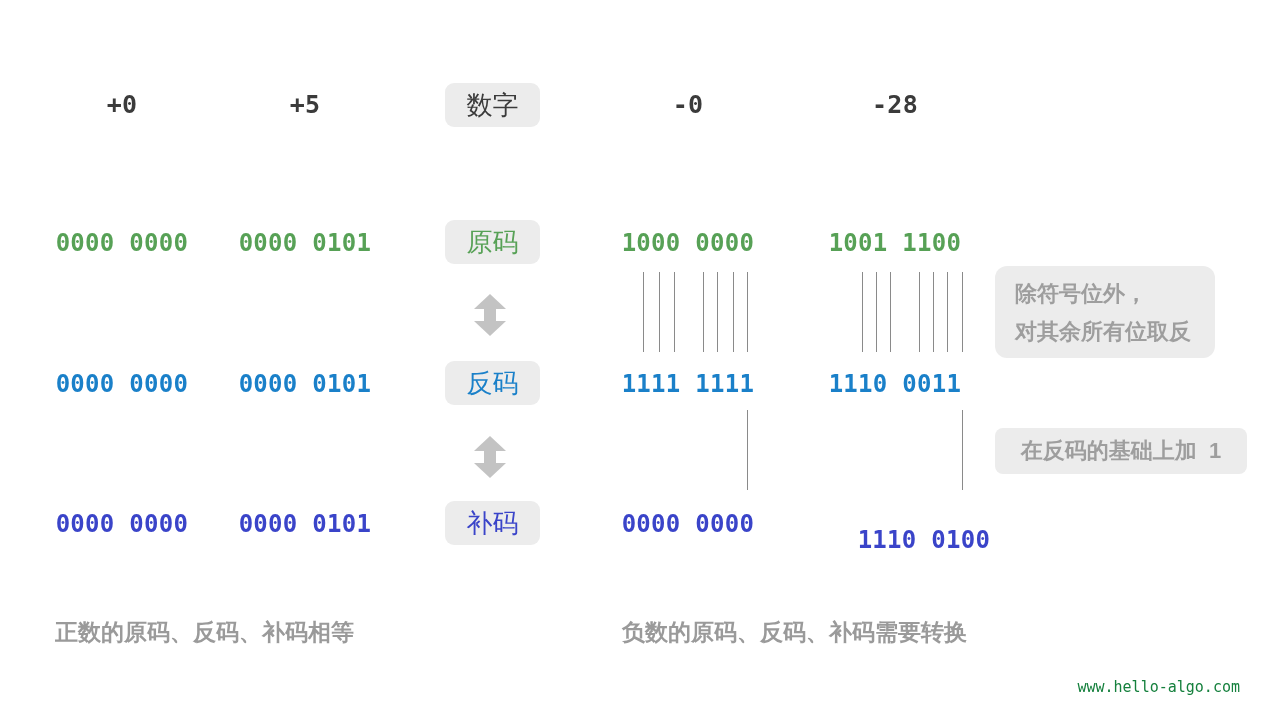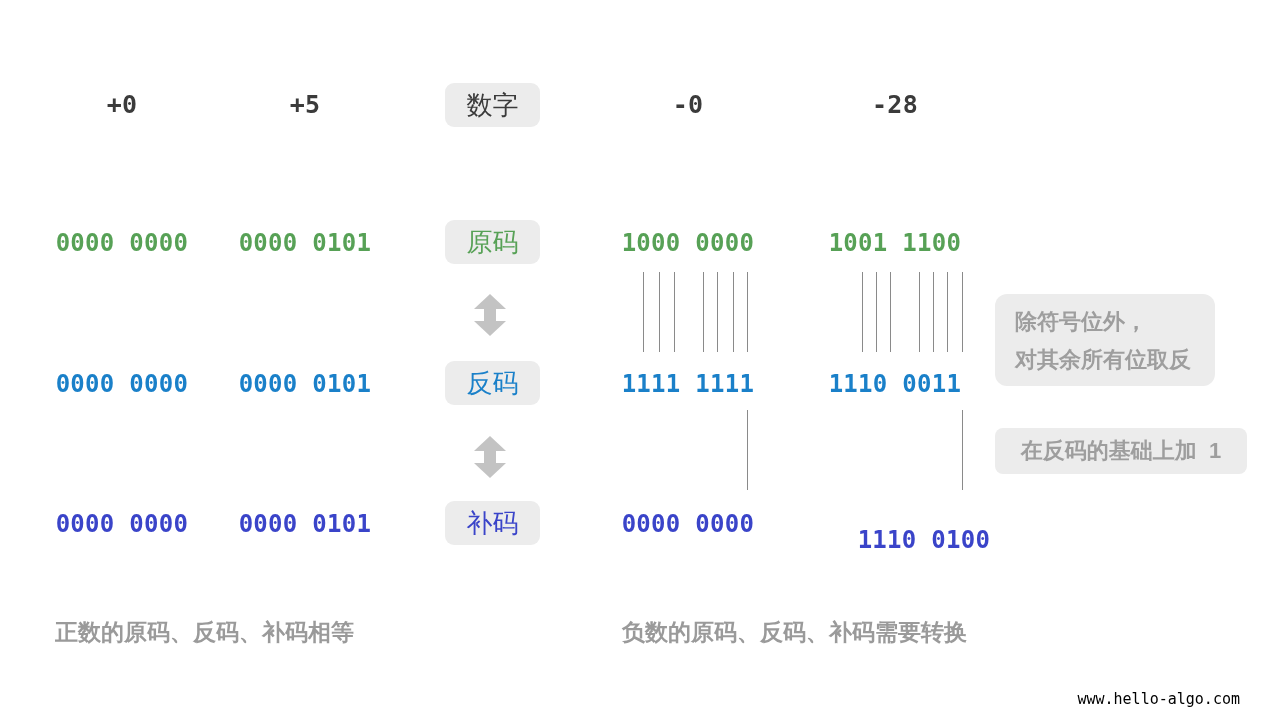--- a/index.html
+++ b/index.html
@@ -34,29 +34,29 @@
   .arrow .bar { width:12px; height:12px; background:#c3c3c3; margin:0 auto; }
   .arrow .tri-down {
     width:0; height:0; margin:0 auto;
     border-left:16px solid transparent; border-right:16px solid transparent;
     border-top:15px solid #c3c3c3;
   }
   .note {
     position:absolute; background:#ececec; border-radius:12px;
     color:#9e9e9e; font-weight:bold; font-size:22px;
   }
-  .note1 { left:995px; top:266px; width:220px; height:92px; padding:9px 4px 0 20px; box-sizing:border-box; line-height:38px;margin-top:28px; }
+  .note1 { left:995px; top:266px; width:220px; height:92px; padding:9px 4px 0 20px; box-sizing:border-box; line-height:38px; }
   .note2 { left:995px; top:428px; width:252px; height:46px; line-height:46px; text-align:center; white-space:pre;border-radius:8px; }
   .caption {
     position:absolute; top:618px; height:28px; line-height:28px;
     color:#9a9a9a; font-weight:bold; font-size:23px;
   }
   .watermark {
-    position:absolute; right:40px; top:678px; font-size:15px; color:#000000;
-    font-family:"DejaVu Sans Mono", monospace; font-weight:normal;margin-top:12px;
+    position:absolute; right:40px; top:678px; font-size:15px; color:#15803d;
+    font-family:"DejaVu Sans Mono", monospace; font-weight:normal;
   }
 </style>
 </head>
 <body>
 
 <div class="canvas">
 
   <div class="cell mono hdr" style="left:22px;  top:90px;">+0</div>
   <div class="cell mono hdr" style="left:205px; top:90px;">+5</div>
   <div class="cell mono hdr" style="left:588px; top:90px;">-0</div>

